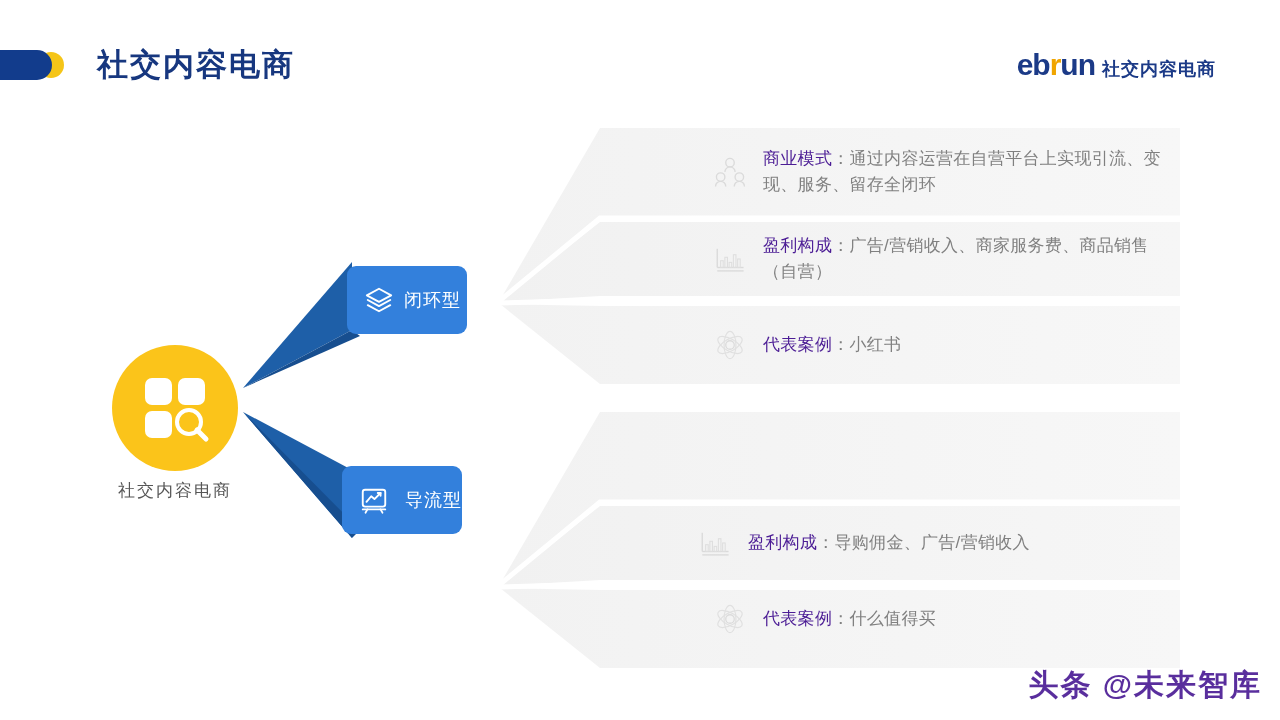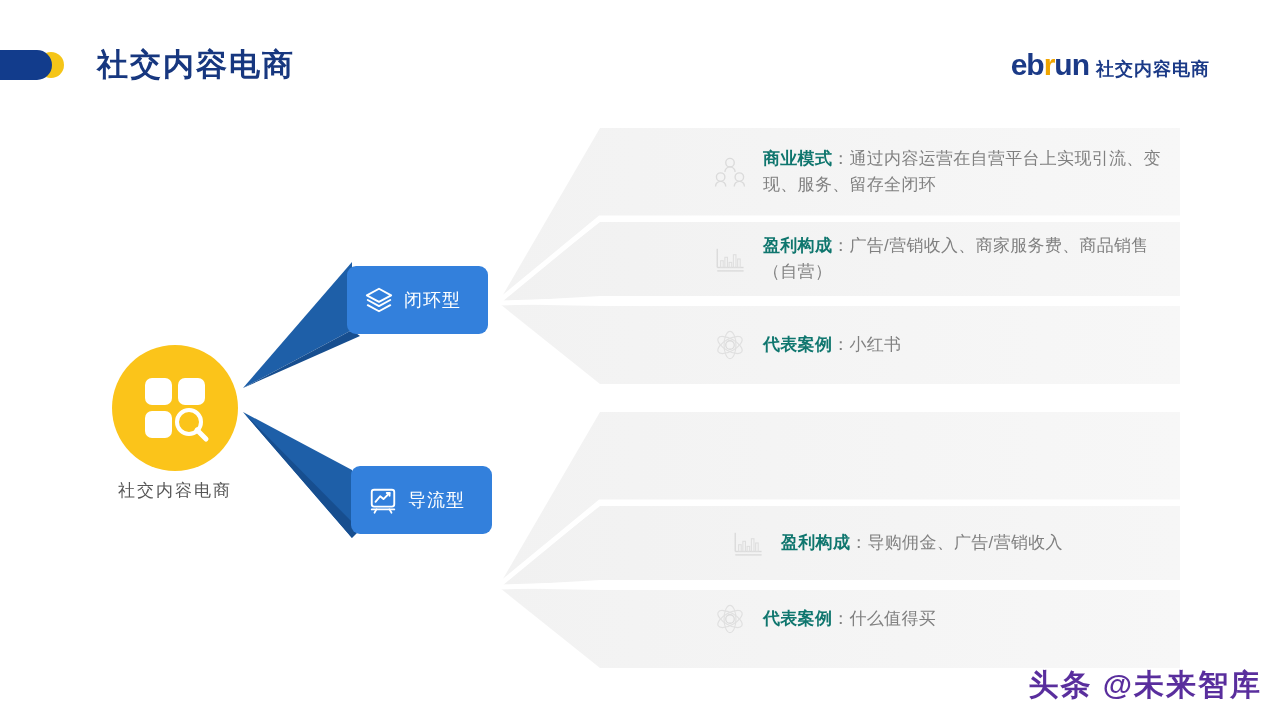--- a/index.html
+++ b/index.html
@@ -54,21 +54,21 @@
     font-size: 31px;
     font-weight: bold;
     color: #17377F;
     letter-spacing: 2px;
     white-space: nowrap;
   }
 
   
   .logo {
     position: absolute;
-    right: 70px;
+    right: 64px;
     top: 50px;
     display: flex;
     align-items: baseline;
     white-space: nowrap;
   }
   .logo-word {
     font-size: 30px;
     font-weight: bold;
     letter-spacing: -1px;
     color: #1B3A87;
@@ -116,32 +116,32 @@
     width: 230px;
     text-align: center;
     font-size: 17px;
     color: #565656;
     letter-spacing: 2px;
   }
 
   
   .branch-box {
     position: absolute;
-    width: 141px;
+    width: 120px;
     height: 68px;
     border-radius: 9px;
     background: #3380DC;
     display: flex;
     align-items: center;
     justify-content: flex-start;
     padding-left: 17px;
     box-sizing: border-box;
   }
   .branch-box.b1 { left: 347px; top: 266px; }
-  .branch-box.b2 { left: 351px; top: 466px; }
+  .branch-box.b2 { left: 342px; top: 466px; gap: 6px; }
   .branch-icon {
     width: 30px;
     height: 30px;
     flex: 0 0 30px;
     display: block;
   }
   .branch-label {
     margin-left: 10px;
     font-size: 18px;
     color: #ffffff;
@@ -171,30 +171,30 @@
     opacity: 0.42;
   }
   .card-text {
     margin-left: 16px;
     font-size: 17px;
     color: #808080;
     line-height: 1.55;
     letter-spacing: 0.3px;
   }
   .card-text b {
-    color: #0f766e;
-    font-weight: bold;
+    color: #4c1d95;
+    font-weight: normal;
   }
 
   
   .c-g1-1 { left: 595px; top: 128px; width: 585px; height: 88px; }
   .c-g1-2 { left: 595px; top: 222px; width: 585px; height: 74px; }
   .c-g1-3 { left: 595px; top: 306px; width: 585px; height: 78px; }
   .c-g2-1 { left: 595px; top: 412px; width: 585px; height: 88px; }
-  .c-g2-2 { left: 613px; top: 506px; width: 585px; height: 74px; }
+  .c-g2-2 { left: 580px; top: 506px; width: 585px; height: 74px; }
   .c-g2-3 { left: 595px; top: 580px; width: 585px; height: 78px; }
 
   
   .watermark {
     position: absolute;
     right: 18px;
     bottom: 14px;
     font-size: 30px;
     font-weight: bold;
     color: #4c1d95;

